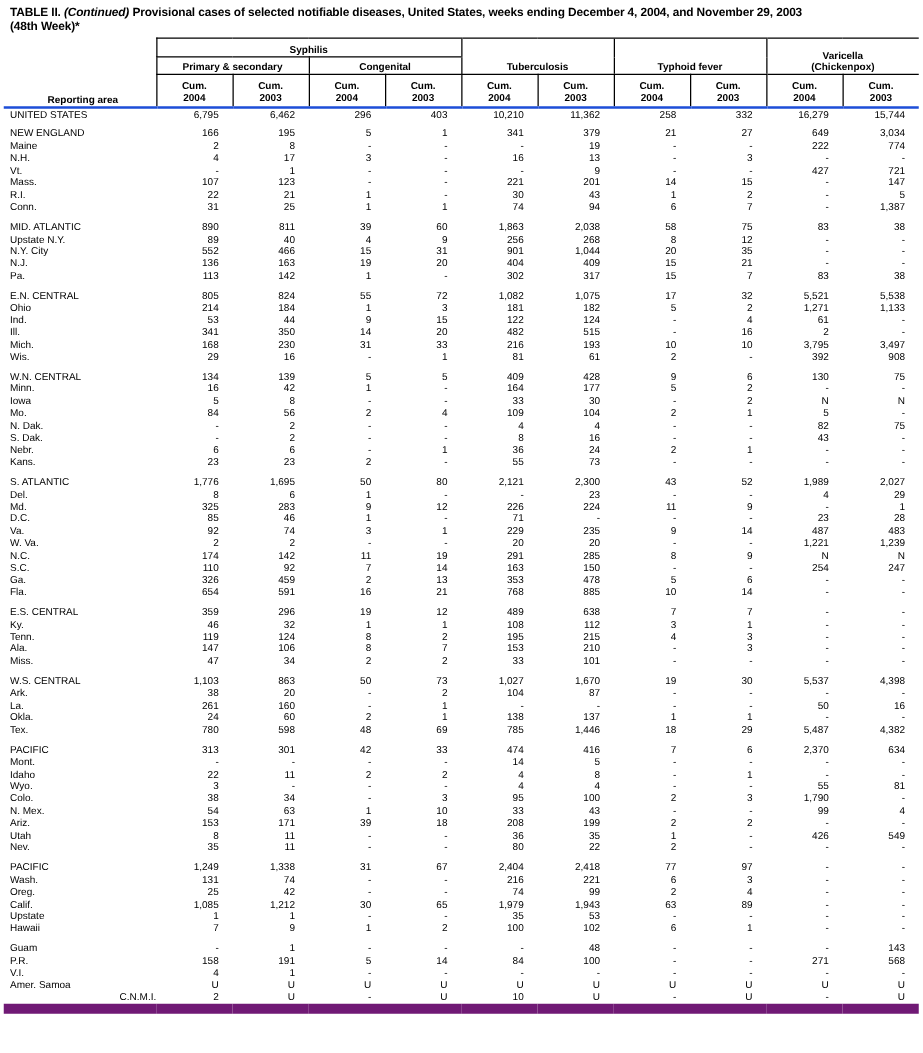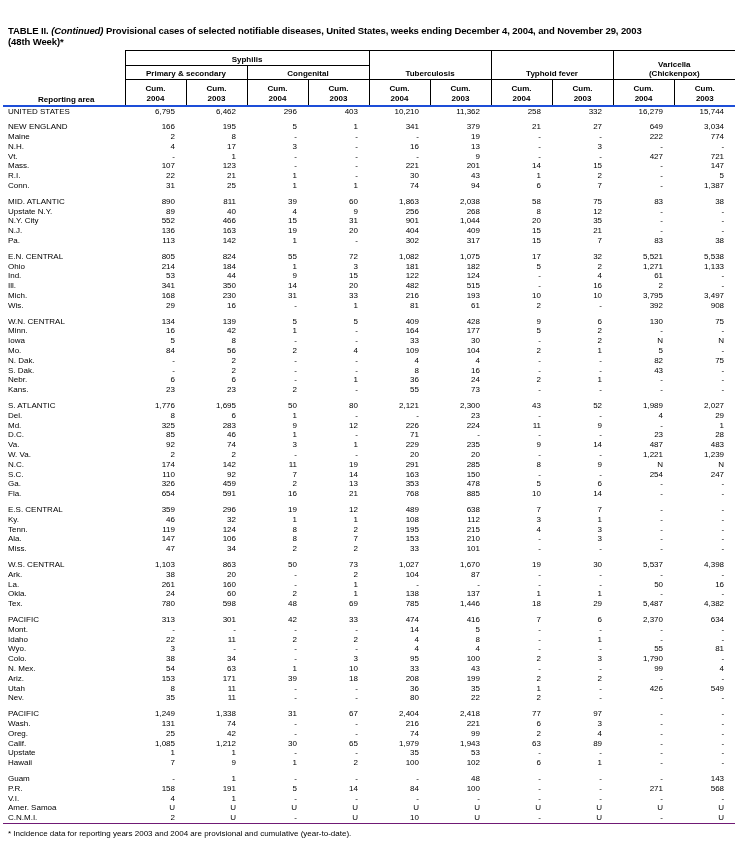--- a/index.html
+++ b/index.html
@@ -2,21 +2,21 @@
 <html><head>
 <meta charset="utf-8">
 <style>
   * { box-sizing: border-box; }
   html, body { margin: 0; padding: 0; }
   body {
     width: 738px; height: 842px; overflow: hidden;
     background: #ffffff; color: #000000;
     font-family: "Liberation Sans", "DejaVu Sans", sans-serif;
   }
-  .page { padding: 5px 3px 0 3px; margin-top: 20px; }
+  .page { padding: 5px 3px 0 3px; }
   .title {
     font-size: 9.5px; font-weight: bold; line-height: 11px;
     letter-spacing: -0.1px; padding-left: 5px; margin-bottom: 3px;
   }
   .title .cont { font-style: italic; }
   table.main {
     border-collapse: collapse; table-layout: fixed;
     width: 732px; margin-left: 0;
   }
   col.c-area { width: 122px; }
@@ -31,21 +31,21 @@
   .bl { border-left: 1px solid #000; }
   .bb { border-bottom: 1px solid #000; }
   .bb2 { border-bottom: 2px solid #1d4ed8; }
   tr.h1 th { height: 15px; padding-bottom: 1px; }
   tr.h2 th { height: 14px; padding-bottom: 1px; }
   tr.h3 th { height: 26px; padding-bottom: 1px; line-height: 10px; }
   tbody td { line-height: 9.8px; }
   td.lbl { text-align: left; padding-left: 5px; }
   td.val { text-align: right; padding-right: 11px; }
   tr.gap td { height: 6px; line-height: 6px; }
-  tr.lastrow td { border-bottom: 1px solid #701a75; }
+  tr.lastrow td { border-bottom: 8px solid #701a75; text-align: right; }
   .footnotes { padding-left: 5px; margin-top: 4px; font-size: 8px; line-height: 11px; }
   .legend span { display: inline-block; }
   .legend .l1 { width: 66px; }
   .legend .l2 { width: 67px; }
 </style>
 </head>
 <body>
 
 <div class="page">
   <div class="title">
@@ -996,15 +996,14 @@
           <td class="val">U</td>
           <td class="val">-</td>
           <td class="val">U</td>
           <td class="val">-</td>
           <td class="val">U</td>
         </tr>
       </tbody>
   </table>
 
   <div class="footnotes">
-    <div>* Incidence data for reporting years 2003 and 2004 are provisional and cumulative (year-to-date).</div>
   </div>
 </div>
 
 </body></html>

